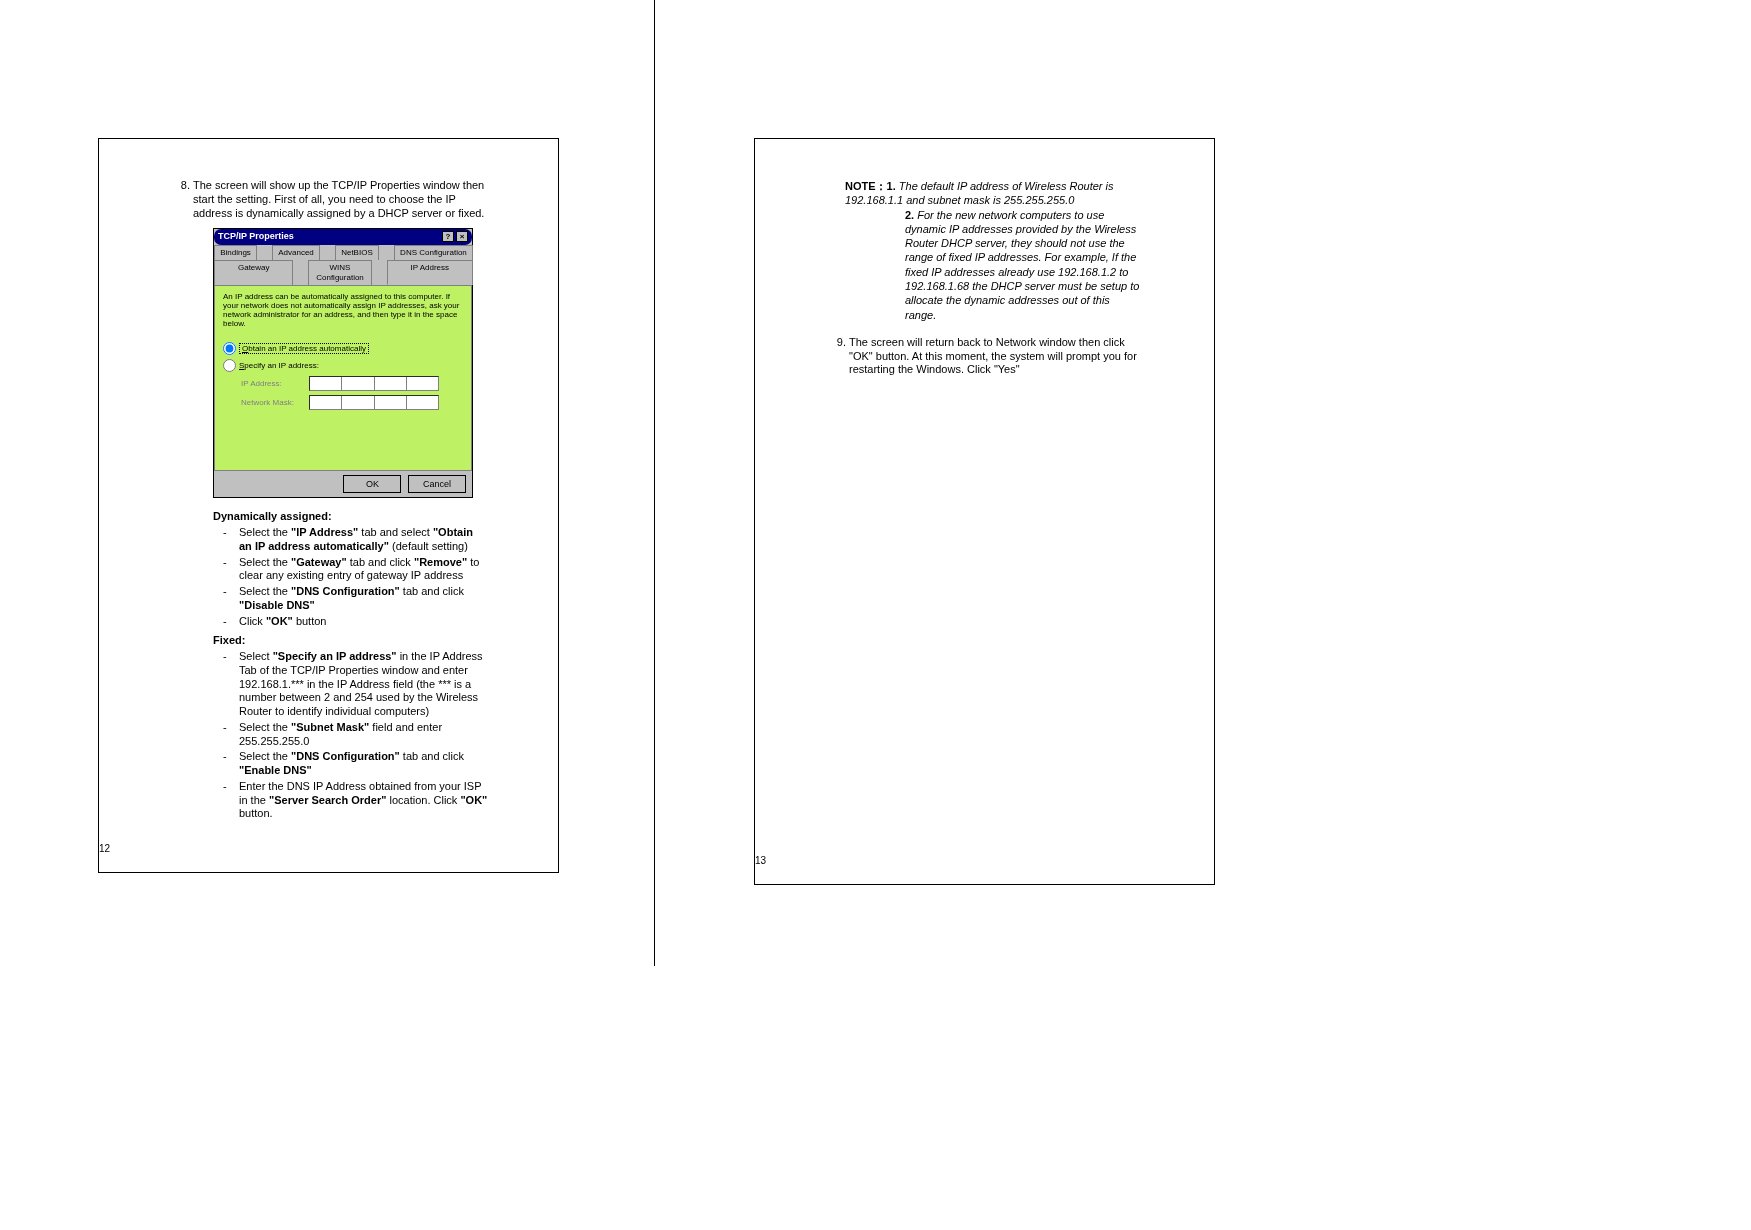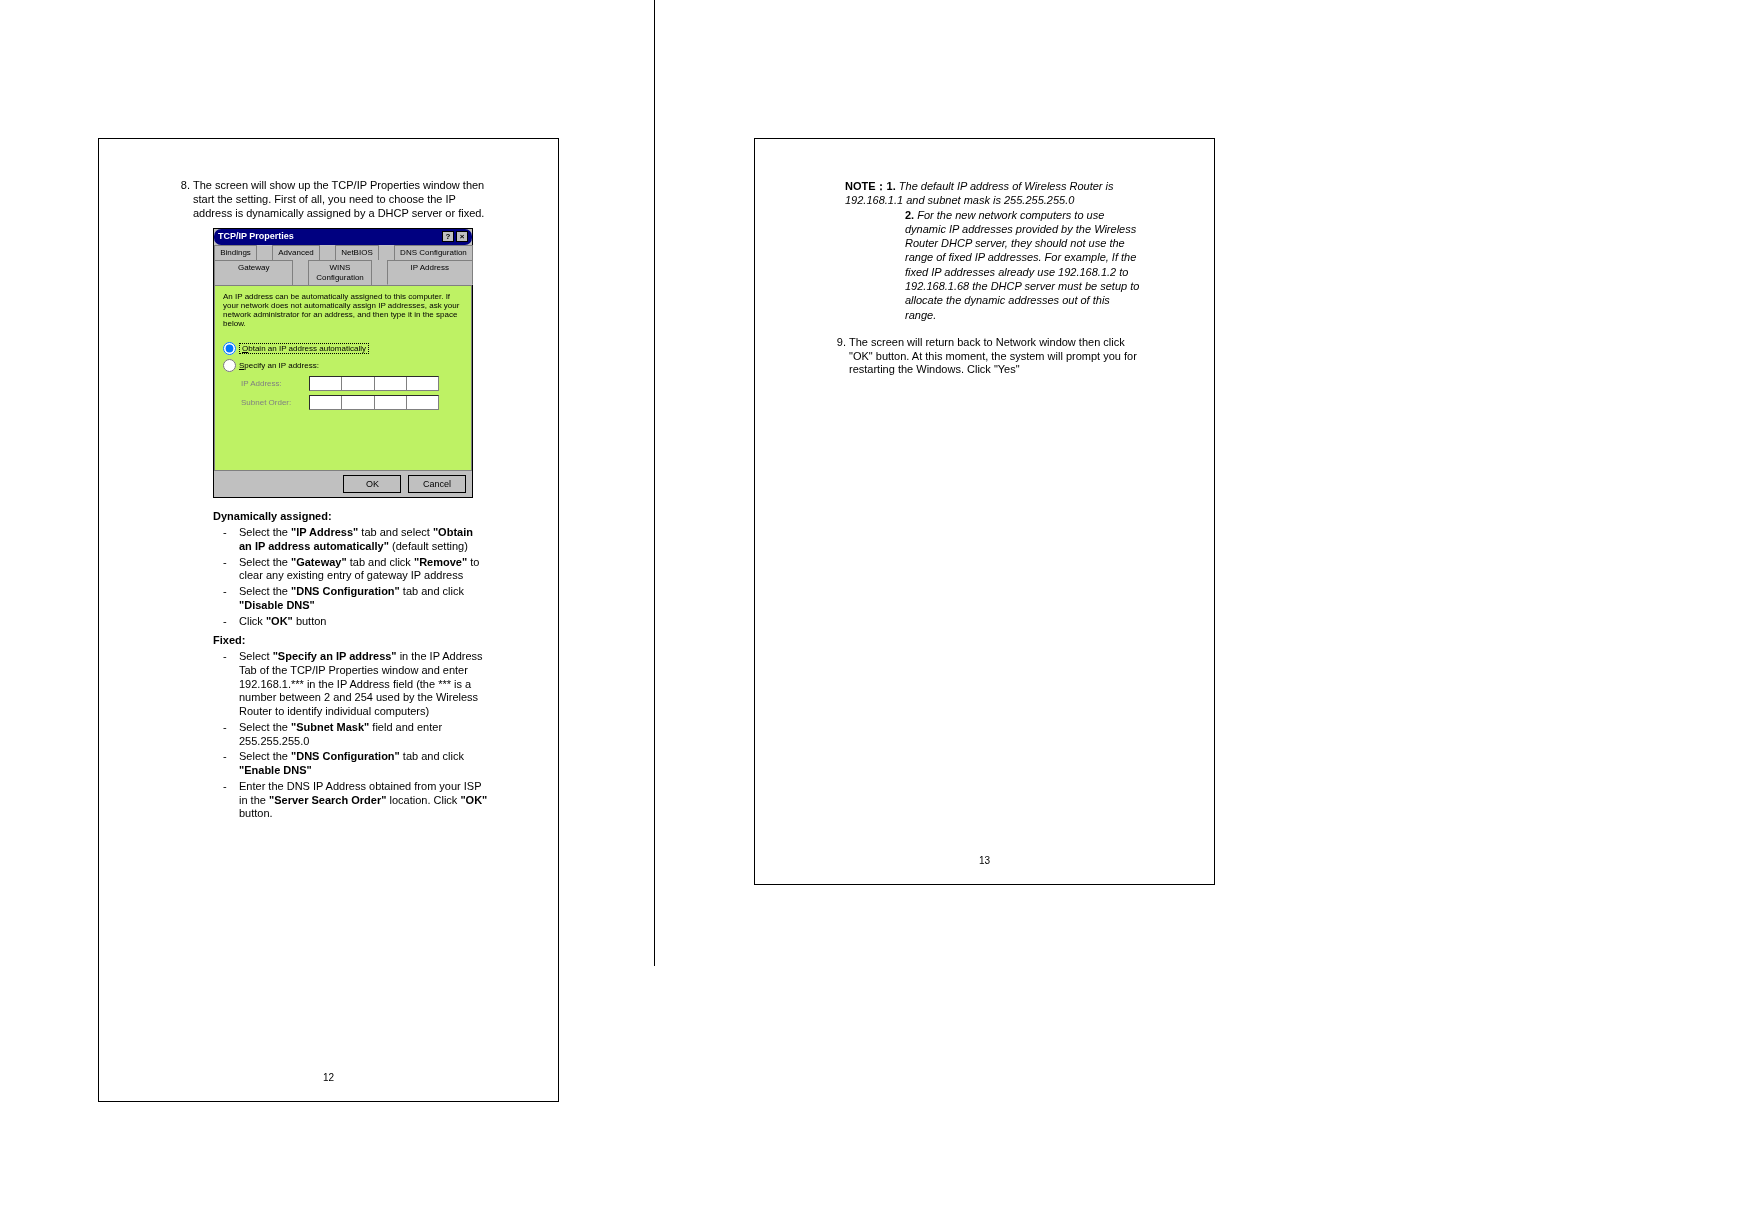--- a/index.html
+++ b/index.html
@@ -12,21 +12,21 @@
     width: 1751px;
     height: 1230px;
     position: relative;
   }
   .page {
     position: absolute;
     background: #fff;
     border: 1px solid #000;
     padding: 40px 70px 25px 70px;
   }
-  .page-left  { left: 98px;  top: 138px; width: 461px; height: 964px; }
+  .page-left  { left: 98px;  top: 138px; width: 461px; height: 735px; }
   .page-right { left: 754px; top: 138px; width: 461px; height: 747px; }
   .divider { position:absolute; left:654px; top:0; width:0; height:966px; border-left:1px solid #000; }
 
   ol.main { padding-left: 24px; margin:0; }
   ol.main > li { margin-bottom: 6px; line-height: 1.25; }
 
   
   .dialog-wrap { margin: 8px 0 12px 20px; }
   .dlg {
     width: 260px;
@@ -103,21 +103,21 @@
   .sub-ul > li { position:relative; padding-left:26px; margin:2px 0; line-height:1.25; }
   .sub-ul > li::before { content:"-"; position:absolute; left:10px; }
   .para { margin:0 0 4px 20px; line-height:1.25; }
 
   .note-block { margin:0 0 14px 20px; line-height:1.3; }
   .note-block .note-label { font-weight:bold;text-align:center; }
   .note-block .num { font-weight:bold; }
   .note-block .txt { font-style:italic; }
   .note-line2 { padding-left:60px; }
 
-  .pagenum { position:absolute; bottom:18px; left:0; right:0; text-align:center; font-size:10px; }
+  .pagenum { position:absolute; bottom:18px; left:0; right:0; text-align:left; font-size:10px; }
 
   .large-blank-after { height: 440px; }
 </style>
 </head>
 <body>
 
 <div class="divider"></div>
 
 <div class="page page-left">
   <ol class="main" start="8">
@@ -155,21 +155,21 @@
             <div class="ip-field-row">
               <span class="lbl">IP Address:</span>
               <div class="ip-box">
                   <span></span>
                   <span></span>
                   <span></span>
                   <span></span>
                 </div>
             </div>
             <div class="ip-field-row">
-              <span class="lbl">Subnet Order:</span>
+              <span class="lbl">Network Mask:</span>
               <div class="ip-box">
                   <span></span>
                   <span></span>
                   <span></span>
                   <span></span>
                 </div>
             </div>
             <div style="height:46px"></div>
           </div>
           <div class="dlg-buttons">

